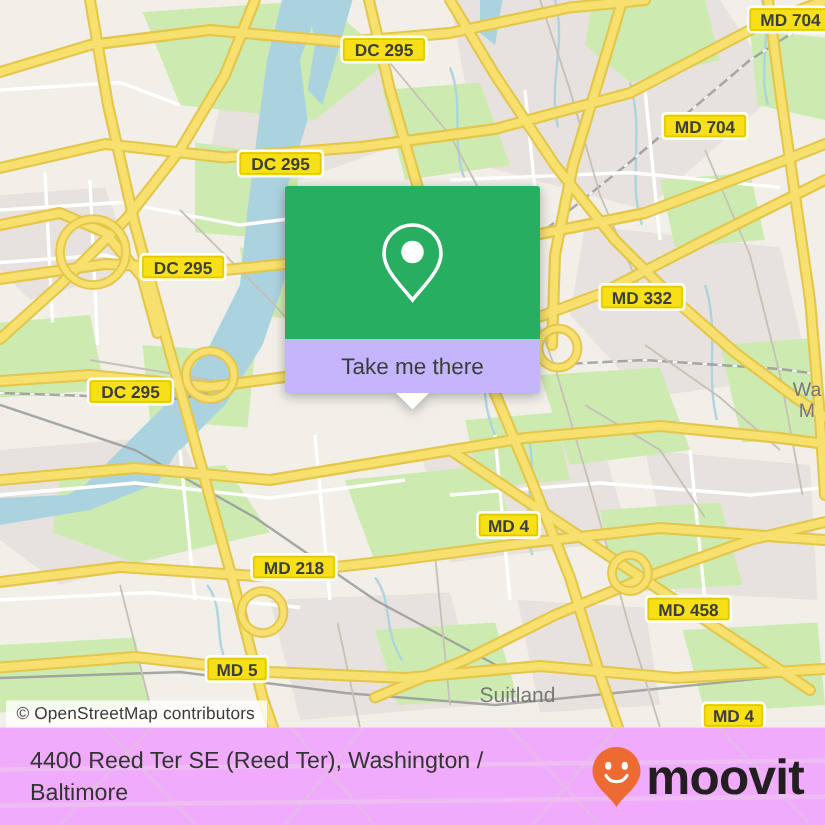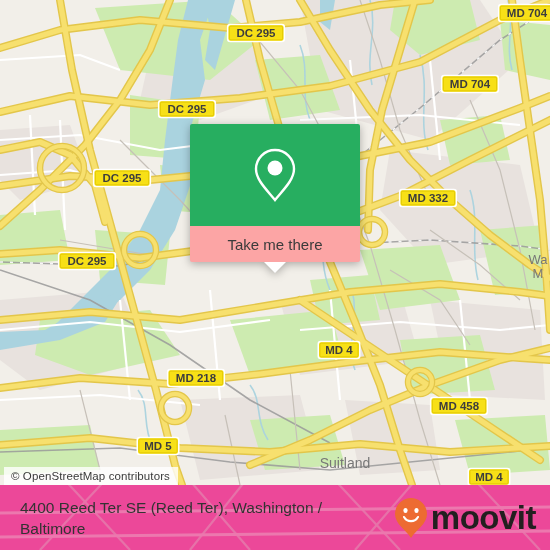--- a/index.html
+++ b/index.html
@@ -60,21 +60,21 @@
     height: 102px;
     background: #27ae60;
     display: flex;
     align-items: center;
     justify-content: center;
     border-top-left-radius: 2px;
     border-top-right-radius: 2px;
   }
   #popup-label {
     height: 36px;
-    background: #fca5a5;
+    background: #c4b5fd;
     display: flex;
     align-items: center;
     justify-content: center;
     font-size: 15px;
     color: #3b3b3b;
     border-bottom-left-radius: 2px;
     border-bottom-right-radius: 2px;
   }
   #popup-pointer {
     position: absolute;
@@ -86,21 +86,21 @@
     border-right: 11px solid transparent;
     border-top: 11px solid #ffffff;
   }
 
   
   #footer {
     position: absolute;
     left: 0; top: 485px;
     width: 550px;
     height: 65px;
-    background: #ec4899;
+    background: #f0abfc;
     overflow: hidden;
   }
   #footer-watermark {
     position: absolute;
     left: 0; top: 0;
     width: 550px; height: 65px;
     opacity: 0.30;
   }
   #footer-content {
     position: absolute;

